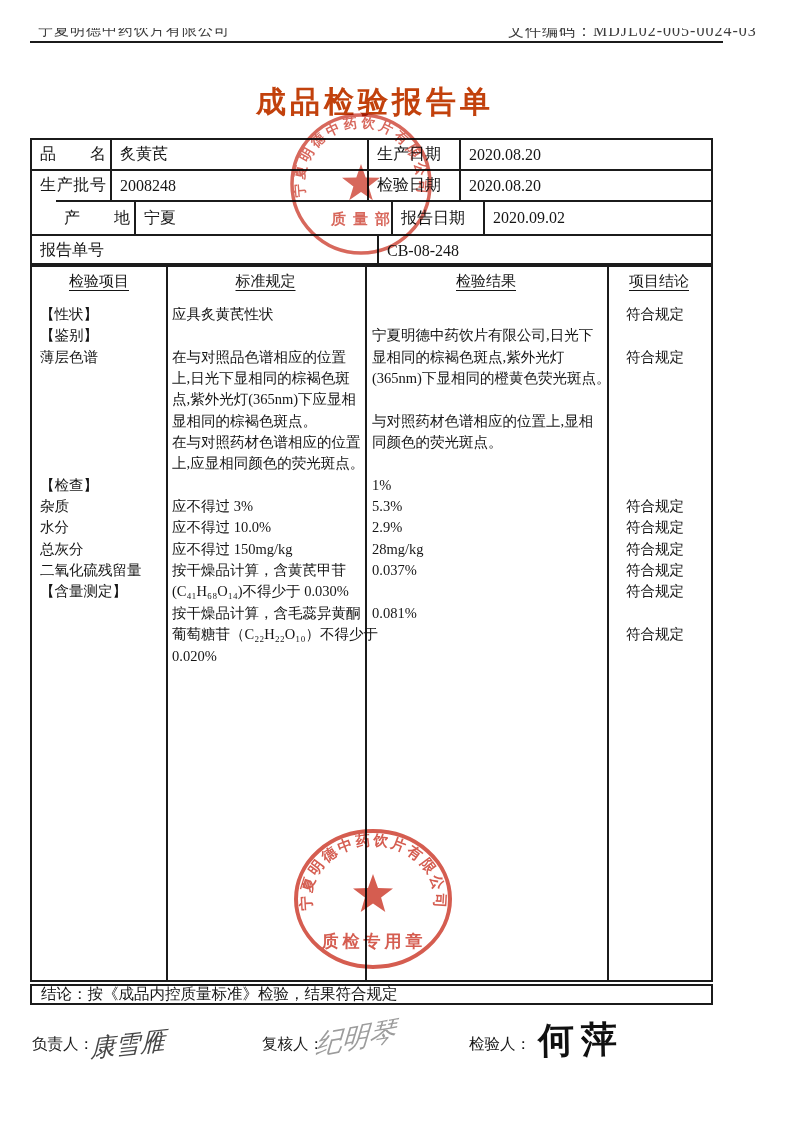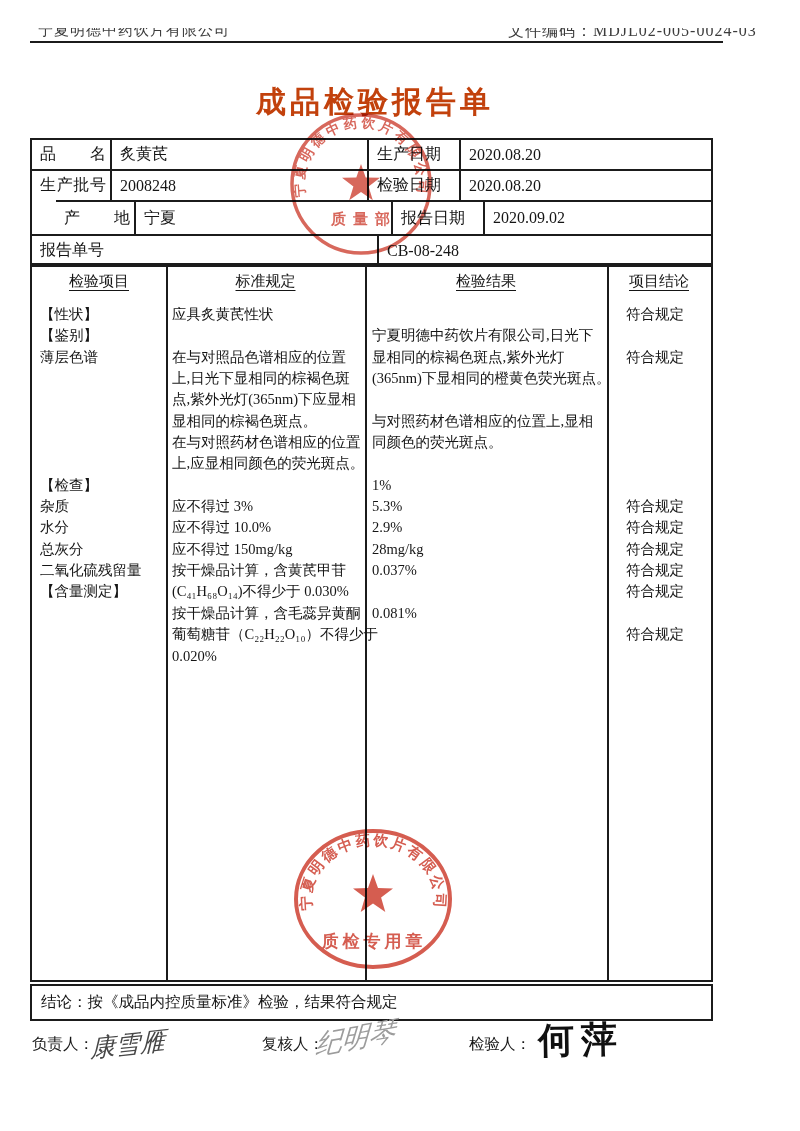--- a/index.html
+++ b/index.html
@@ -43,21 +43,21 @@
   }
   .vline { position:absolute; top:0; bottom:0; width:2px; background:#1b1b1b; }
   .mh {
     position:absolute; top:7px; font-size:15px; text-align:center;
     text-decoration:underline; text-underline-offset:4px;
   }
   .col-lines { position:absolute; top:39px; }
   .tl { height:21.35px; line-height:21.35px; font-size:14.5px; white-space:nowrap; overflow:visible; }
   
   .conclusion-box {
-    position:absolute; left:30px; top:984px; width:683px; height:37px;
+    position:absolute; left:30px; top:984px; width:683px; height:21px;
     border:2px solid #1b1b1b; font-size:15.5px; display:flex; align-items:center;
     padding-left:9px;
   }
   
   .sig-label { position:absolute; top:1034px; font-size:15.5px; white-space:nowrap; }
   .sig-name  { position:absolute; white-space:nowrap; font-family:"DejaVu Sans",cursive; }
   .sig-1 { left:90px;  top:1028px; font-size:25px; color:#474747; font-style:italic; transform:rotate(-6deg) skewX(-6deg); }
   .sig-2 { left:315px; top:1020px; font-size:27px; color:#9c9c9c; font-style:italic; transform:rotate(-10deg) skewX(-14deg); }
   .sig-3 { left:538px; top:1016px; font-size:36px; color:#101010; font-weight:bold; letter-spacing:7px; transform:rotate(-1deg); }
   

